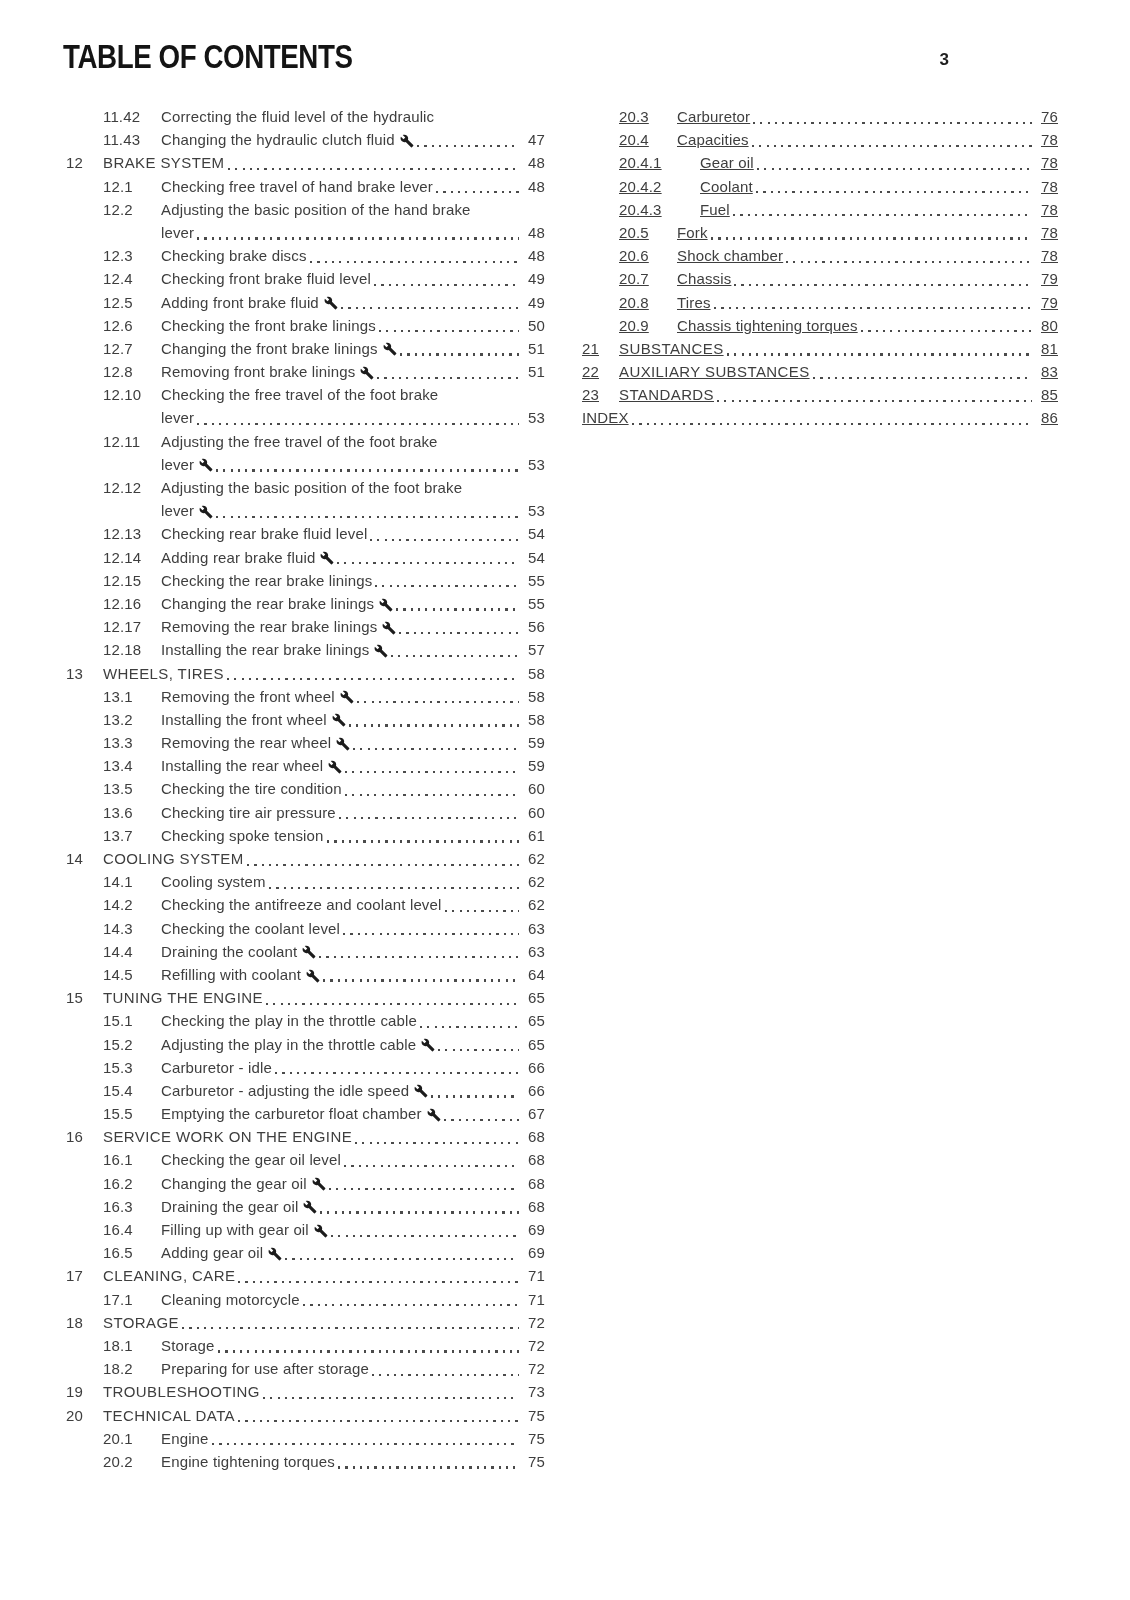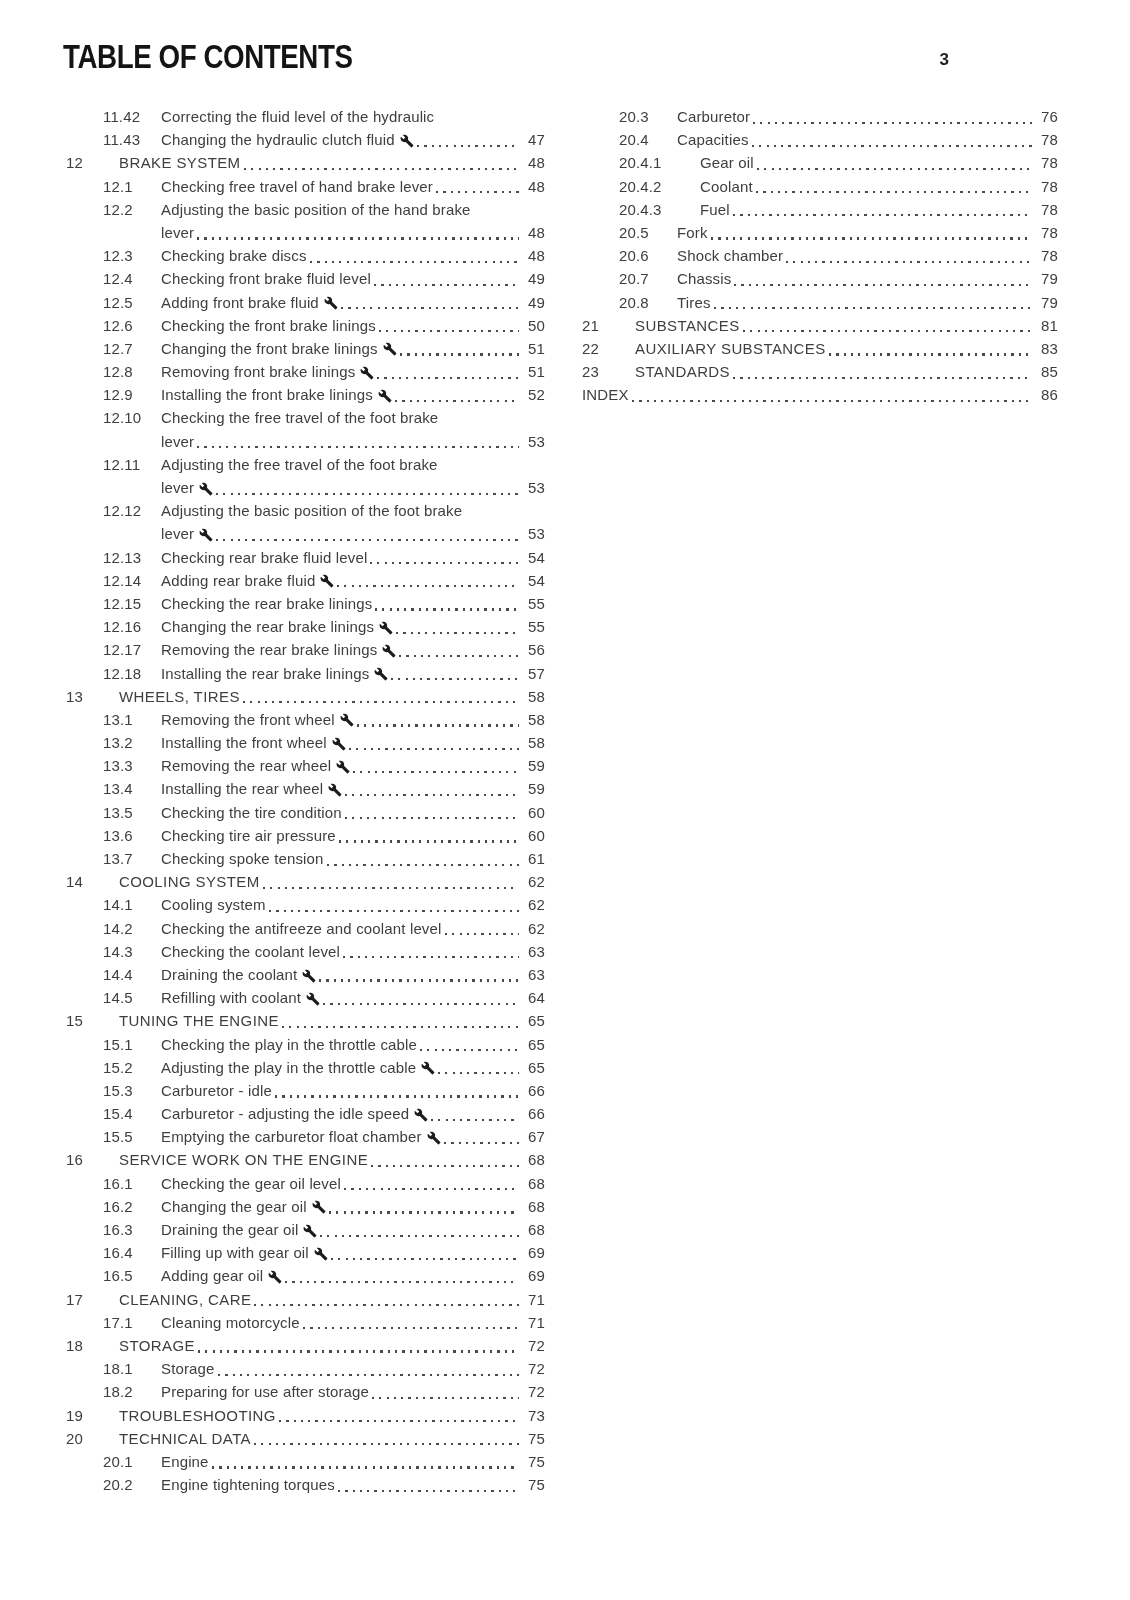--- a/index.html
+++ b/index.html
@@ -19,31 +19,31 @@
     font-size:33px;line-height:34px;font-weight:800;
     color:#141414;letter-spacing:-0.5px;white-space:nowrap;
     transform:scaleX(0.84);transform-origin:0 50%;
   }
   .page-num{
     position:absolute;top:50px;right:63px;
     font-size:17px;font-weight:700;color:#1f1f1f;
   }
   .toc{display:flex;gap:37px;margin-top:31px;}
   .col{width:479px;flex:0 0 auto;}
-  .col.right-col{width:476px;}
+  .col.right-col{width:476px;text-decoration:underline;}
   .toc-row{
     display:flex;height:23.2px;line-height:23.2px;
     font-size:15px;letter-spacing:0.15px;
   }
   .num{flex:0 0 auto;}
   .lvl1 .num{width:37px;}
   .lvl2 .num{margin-left:37px;width:58px;}
   .lvl3 .num{margin-left:37px;width:81px;}
   .lvl0 .num{width:0;}
-  .lvl1 .t{letter-spacing:0.4px;margin-left:16px;}
+  .lvl1 .t{letter-spacing:0.4px;}
   .rest{flex:1 1 auto;display:flex;min-width:0;}
   .t{white-space:nowrap;flex:0 0 auto;}
   .wrench{
     width:14px;height:14px;flex:0 0 auto;
     align-self:center;margin:2px 0 0 5px;fill:#1c1c1c;
   }
   .dots{
     flex:1 1 12px;align-self:flex-end;height:2.2px;
     margin:0 4px 4.5px 3px;
     background:repeating-linear-gradient(to right,#4a4a4a 0 2.2px,transparent 2.2px 7.3px);
@@ -158,31 +158,20 @@
           <span class="rest">
             <span class="t">Removing front brake linings</span>
             <svg viewBox="0 0 24 24" class="wrench">
               <path d="M22.7 19l-9.1-9.1c.9-2.3.4-5-1.5-6.9-2-2-5-2.4-7.4-1.3L9 6 6 9 1.6 4.7C.4 7.1.9 10.1 2.9 12.1c1.9 1.9 4.6 2.4 6.9 1.5l9.1 9.1c.4.4 1 .4 1.4 0l2.3-2.3c.5-.4.5-1.1.1-1.4z"></path>
             </svg>
             <span class="dots"></span>
             <span class="pg">51</span>
           </span>
         </div>
         <div class="toc-row lvl2">
-          <span class="num">12.9</span>
-          <span class="rest">
-            <span class="t">Installing the front brake linings</span>
-            <svg viewBox="0 0 24 24" class="wrench">
-              <path d="M22.7 19l-9.1-9.1c.9-2.3.4-5-1.5-6.9-2-2-5-2.4-7.4-1.3L9 6 6 9 1.6 4.7C.4 7.1.9 10.1 2.9 12.1c1.9 1.9 4.6 2.4 6.9 1.5l9.1 9.1c.4.4 1 .4 1.4 0l2.3-2.3c.5-.4.5-1.1.1-1.4z"></path>
-            </svg>
-            <span class="dots"></span>
-            <span class="pg">52</span>
-          </span>
-        </div>
-        <div class="toc-row lvl2">
           <span class="num">12.10</span>
           <span class="rest">
             <span class="t">Checking the free travel of the foot brake</span>
           </span>
         </div>
         <div class="toc-row lvl2">
           <span class="num"></span>
           <span class="rest">
             <span class="t">lever</span>
             <span class="dots"></span>
@@ -667,20 +656,28 @@
             <span class="dots"></span>
             <span class="pg">79</span>
           </span>
         </div>
         <div class="toc-row lvl2">
           <span class="num">20.8</span>
           <span class="rest">
             <span class="t">Tires</span>
             <span class="dots"></span>
             <span class="pg">79</span>
+          </span>
+        </div>
+        <div class="toc-row lvl2">
+          <span class="num">20.9</span>
+          <span class="rest">
+            <span class="t">Chassis tightening torques</span>
+            <span class="dots"></span>
+            <span class="pg">80</span>
           </span>
         </div>
         <div class="toc-row lvl1">
           <span class="num">21</span>
           <span class="rest">
             <span class="t">SUBSTANCES</span>
             <span class="dots"></span>
             <span class="pg">81</span>
           </span>
         </div>

